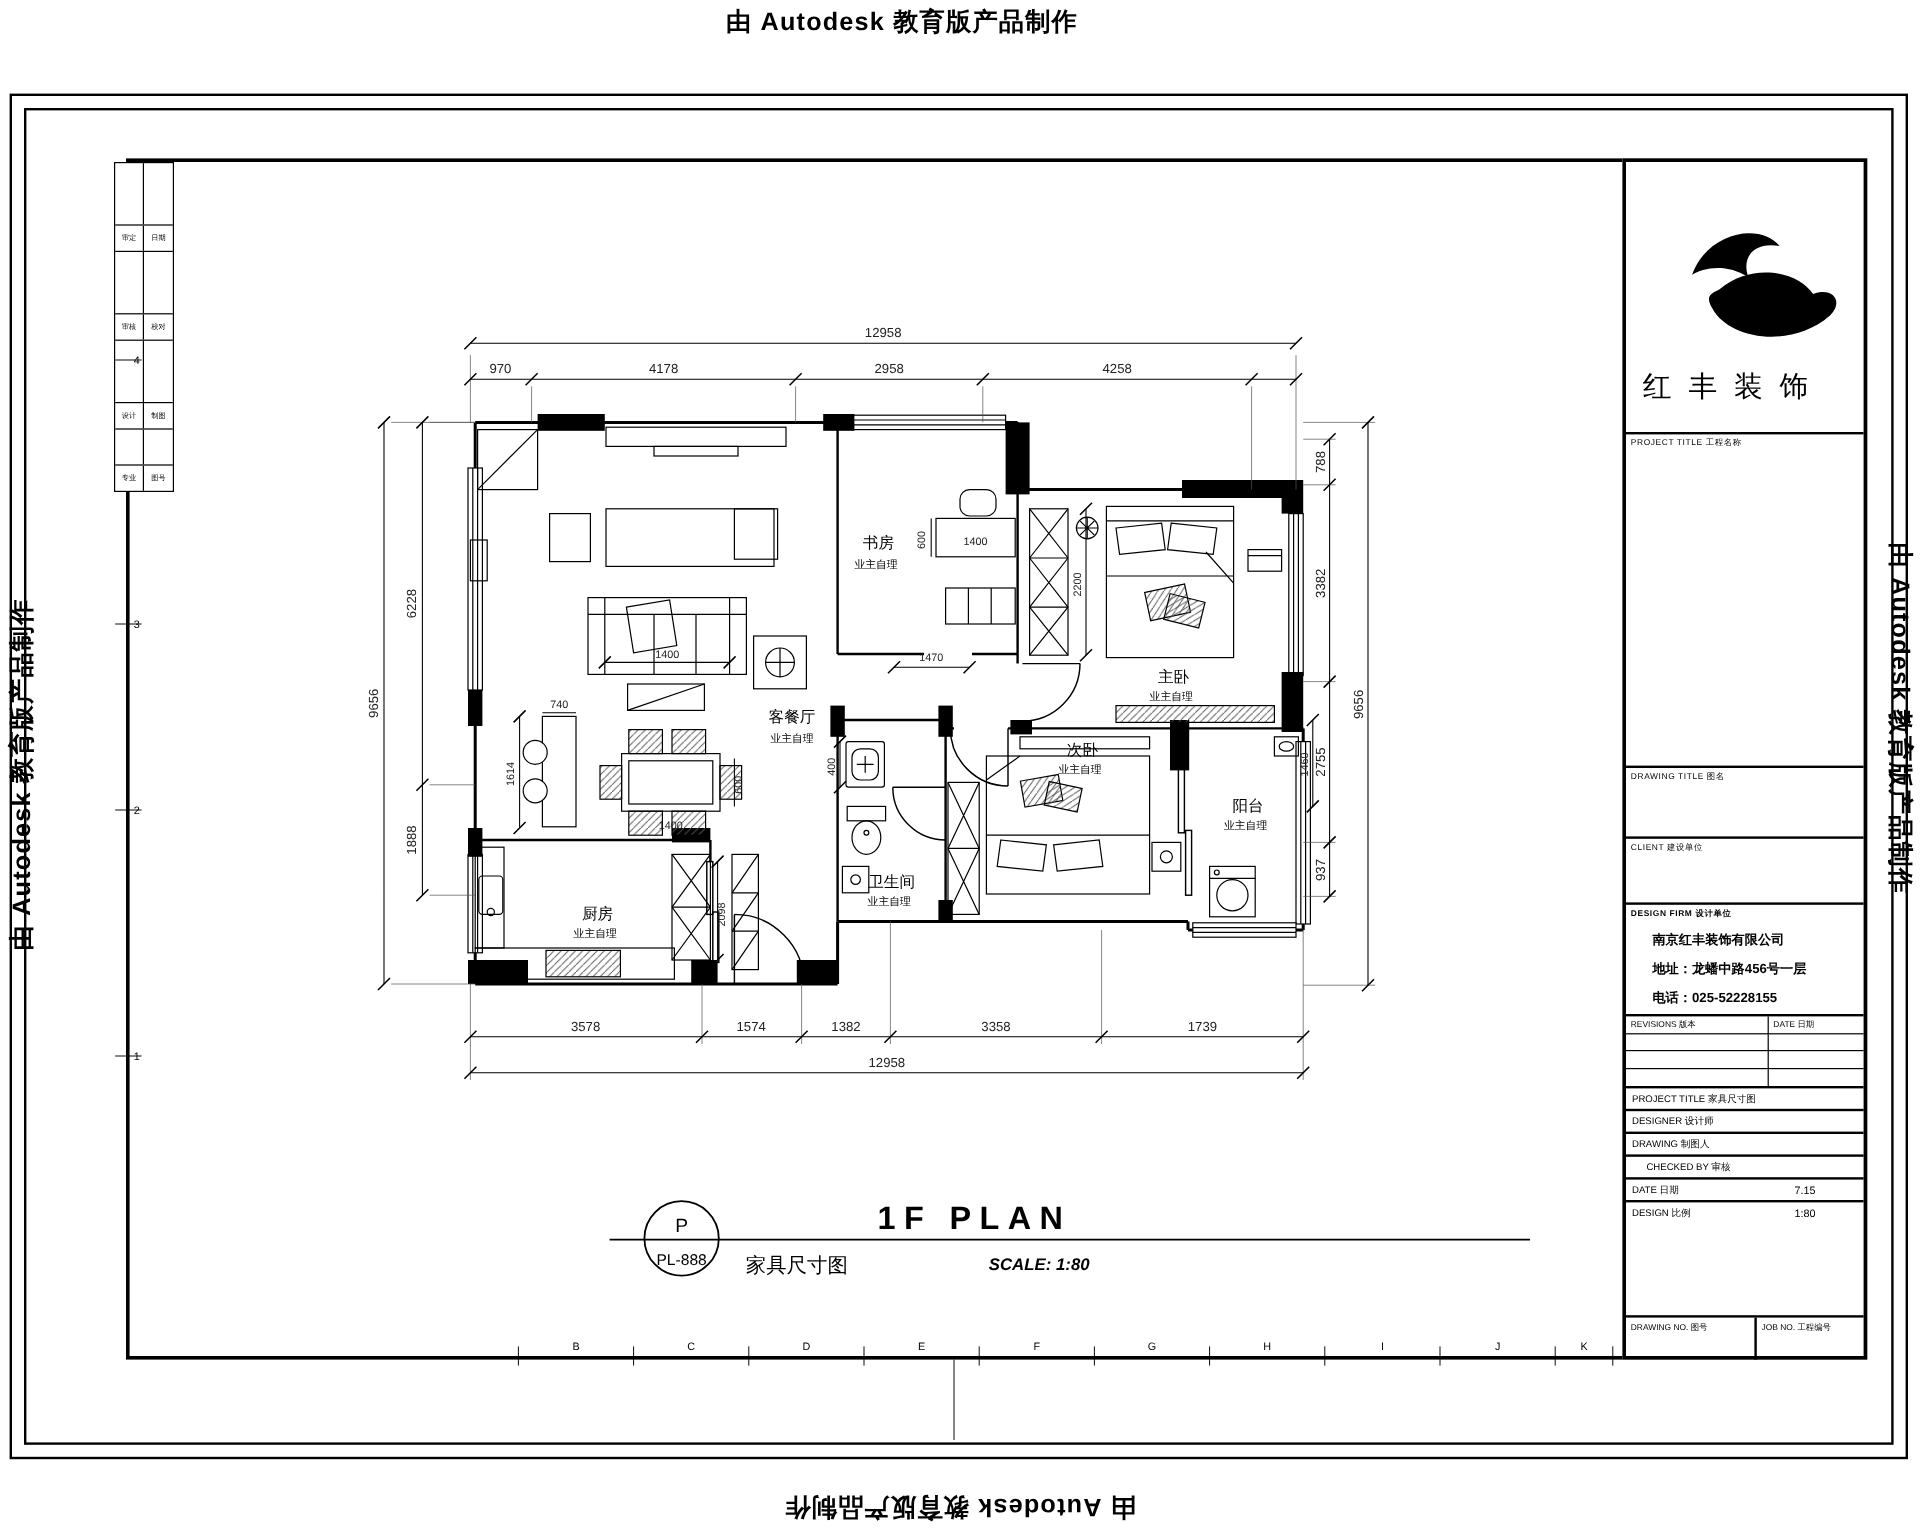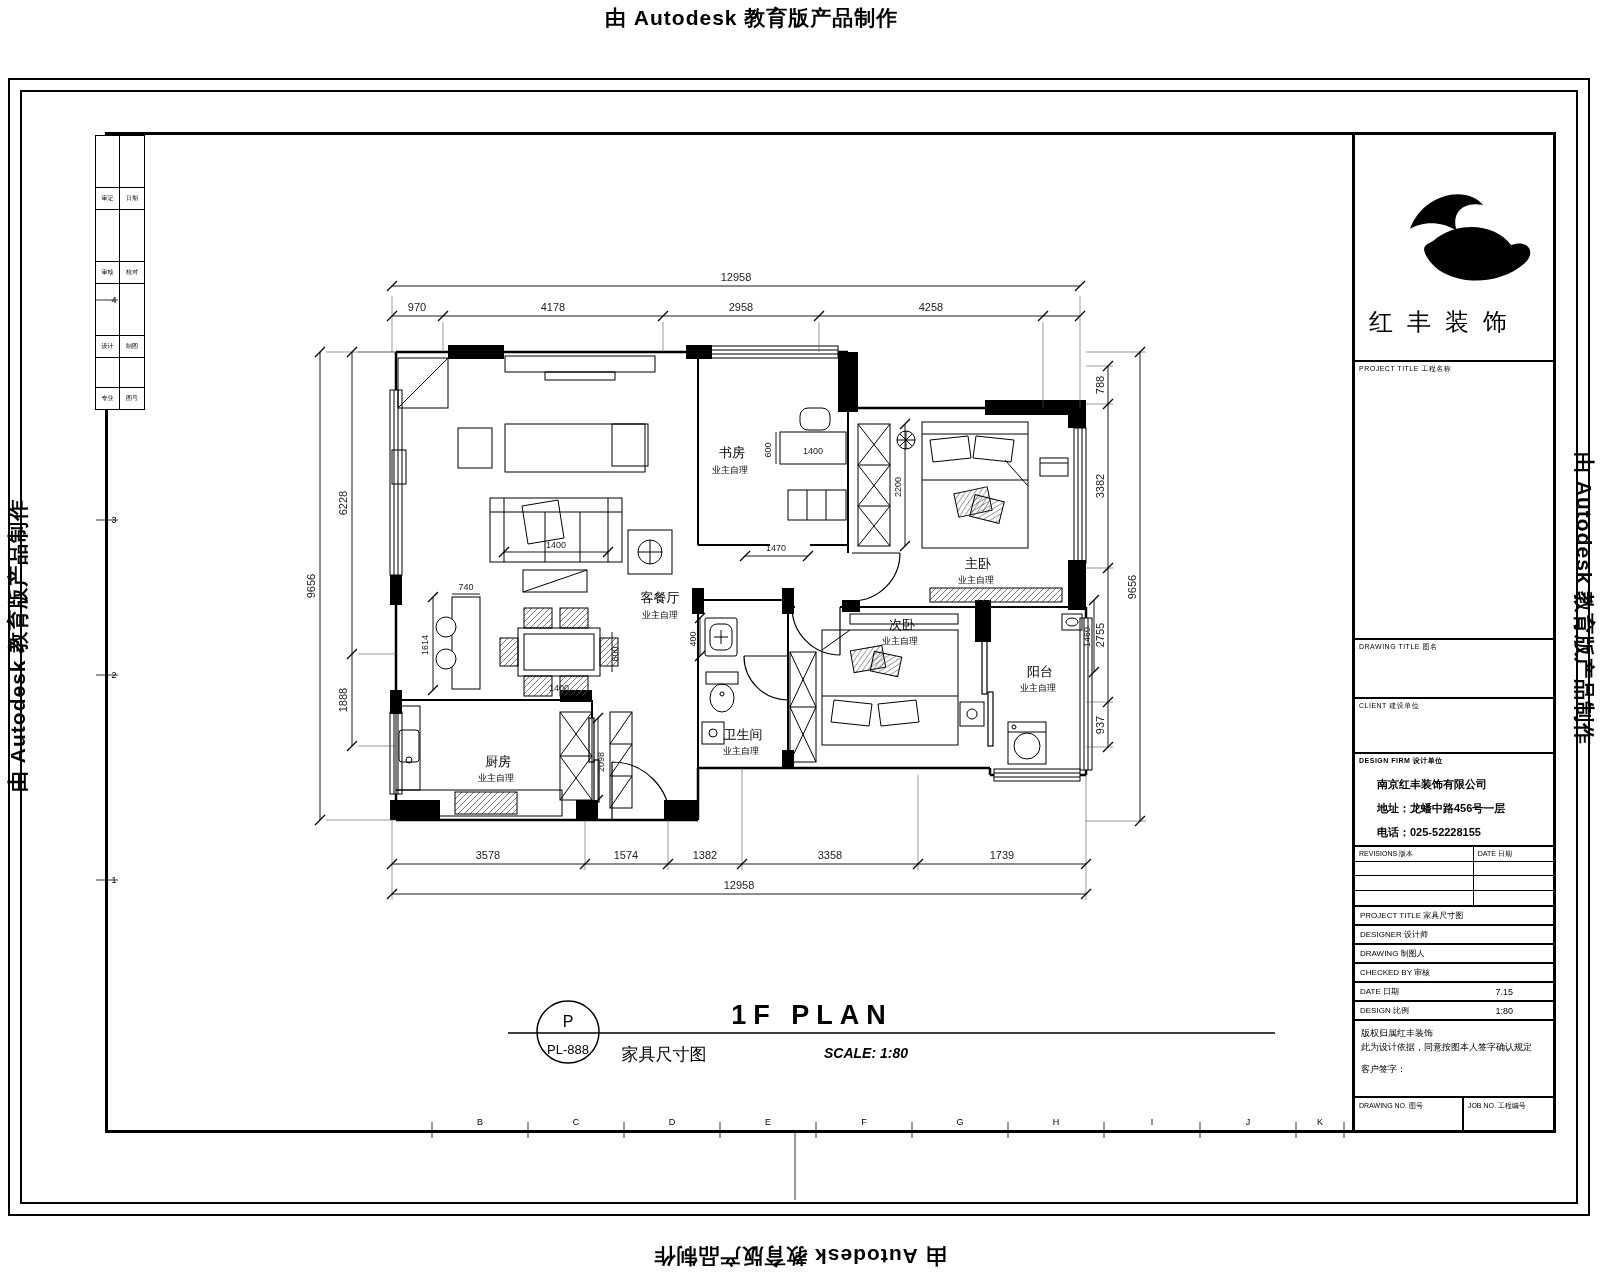--- a/index.html
+++ b/index.html
@@ -130,43 +130,36 @@
   <div class="sec" style="top:789px;height:19px;">
     <div class="rowlab">
         <span class="en">DESIGNER  设计师</span>
       </div>
   </div>
   <div class="sec" style="top:808px;height:19px;">
     <div class="rowlab">
         <span class="en">DRAWING  制图人</span>
       </div>
   </div>
-  <div class="sec" style="top:827px;height:19px;">
+  <div class="sec" style="top:827px;height:19px;padding-left:12px;">
     <div class="rowlab">
         <span class="en">CHECKED BY  审核</span>
       </div>
   </div>
   <div class="sec" style="top:846px;height:19px;">
     <div class="rowlab">
         <span class="en">DATE  日期</span>
       <span class="val">7.15</span>
       </div>
   </div>
   <div class="sec" style="top:865px;height:19px;">
     <div class="rowlab">
         <span class="en">DESIGN  比例</span>
       <span class="val">1:80</span>
       </div>
-  </div>
-  <div class="sec" style="top:884px;height:77px;">
-    <div class="notebox">
-      <div>版权归属红丰装饰</div>
-      <div>此为设计依据，同意按图本人签字确认规定</div>
-      <div style="margin-top:8px;">客户签字：</div>
-    </div>
   </div>
   <div class="sec" style="top:961px;height:37px;">
     <div class="bottom2">
       <div>DRAWING NO.  图号</div>
       <div>JOB NO.  工程编号</div>
     </div>
   </div>
 </div>
 
 <svg class="overlay" width="1600" height="1280" viewBox="0 0 1600 1280">

